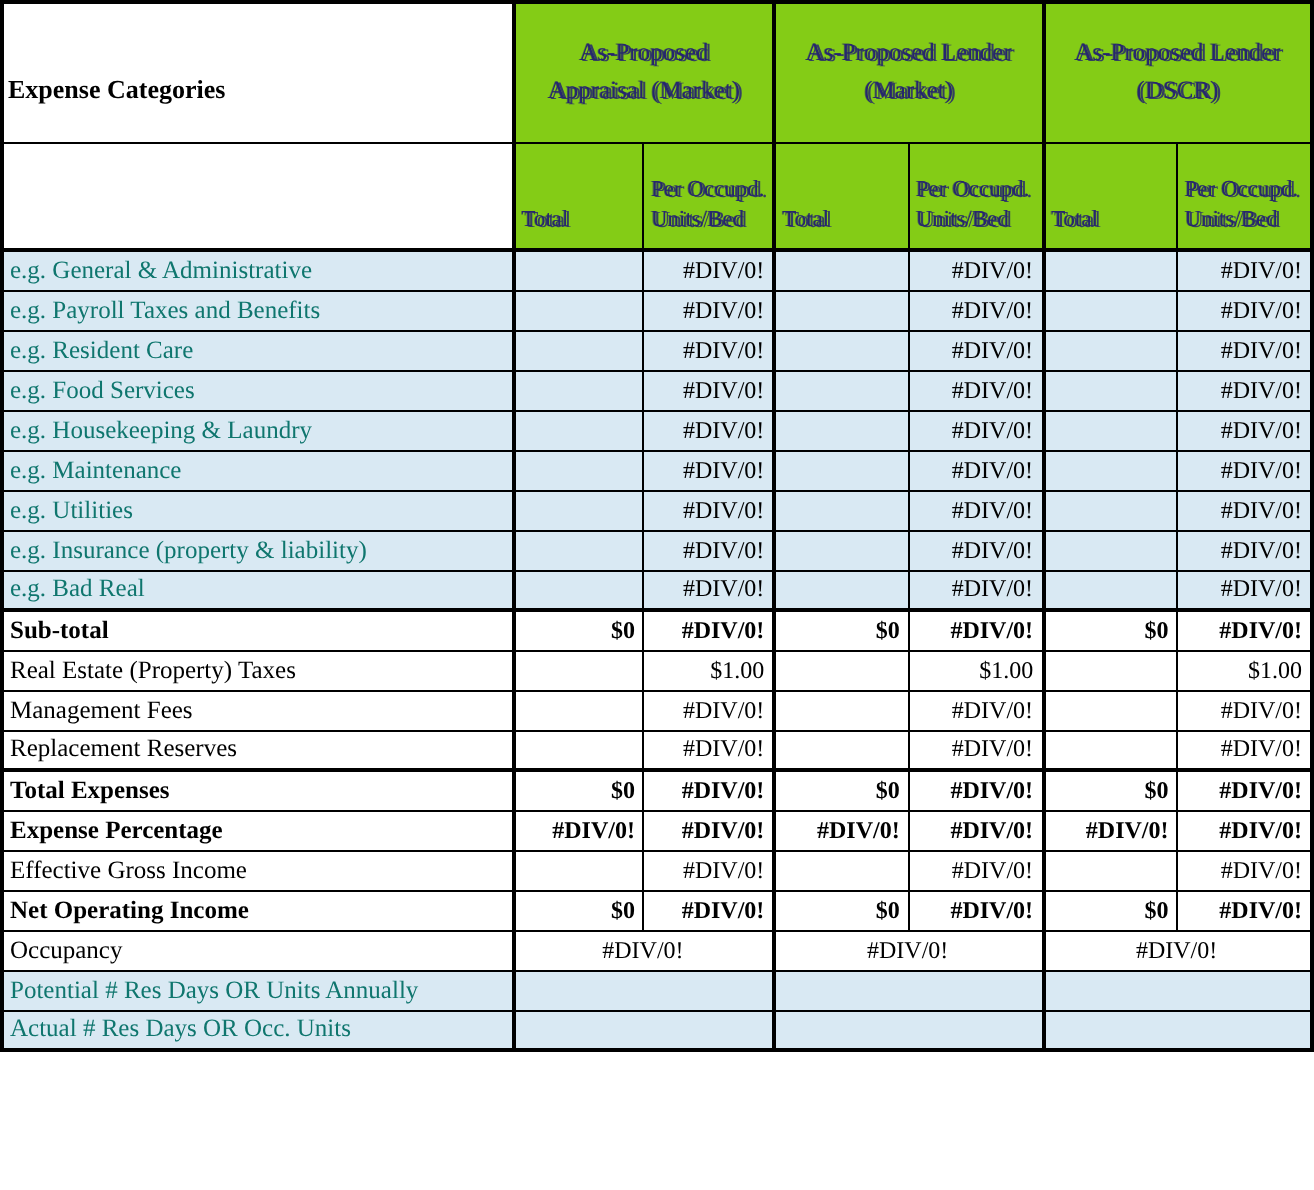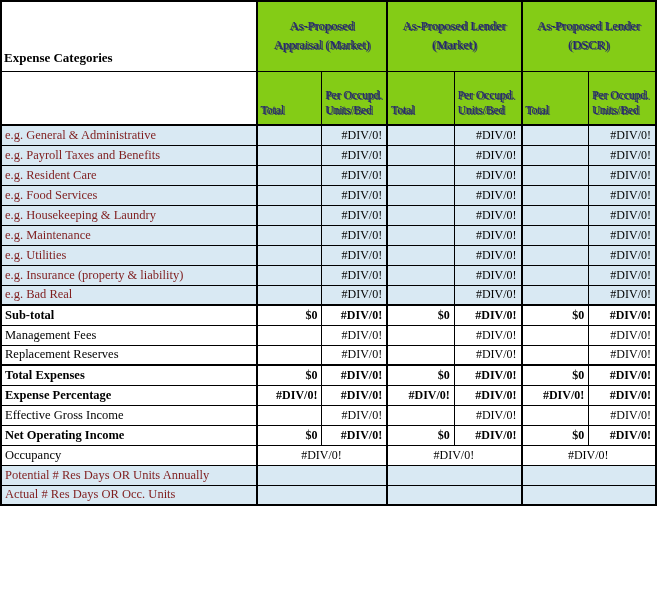--- a/index.html
+++ b/index.html
@@ -23,21 +23,21 @@
   .g-start { border-left: 2px solid #000; }
 
   
   .corner {
     background: #fff;
     text-align: left;
     vertical-align: bottom;
     font-weight: bold;
     font-size: 13px;
     height: 70px;
-    padding: 5px 2px;
+    padding: 18px 2px;
   }
   .corner-empty { background: #fff; height: 54px; }
   .magenta {
     background: #84cc16;
     color: #26266e;
     font-weight: normal;
     text-shadow: 1.4px 0.6px 0 rgba(38,38,110,0.85), -0.4px 0 0 rgba(38,38,110,0.5);
   }
   .group {
     font-size: 12.5px;
@@ -66,21 +66,21 @@
   }
   td.label {
     text-align: left;
     border-right: 2px solid #000;
     font-size: 12.5px;
     padding-left: 3px;
   }
   td.val { text-align: right; padding-right: 4px; }
   td.val.center { text-align: center; }
   tr.example td { background: #d9e9f3; }
-  tr.example td.label { color: #7f1d1d; }
+  tr.example td.label { color: #0f766e; }
   tr.bold td { font-weight: bold; margin-top: 38px; }
   tr.thick-top td { border-top: 2px solid #000; }
 </style>
 </head>
 <body>
 
 <table class="sheet">
   <colgroup>
     <col style="width:255px">
     <col style="width:65px">
@@ -192,20 +192,29 @@
       <tr class="bold thick-top">
         <td class="label">Sub-total</td>
         <td class="val g-start">$0</td>
         <td class="val">#DIV/0!</td>
         <td class="val g-start">$0</td>
         <td class="val">#DIV/0!</td>
         <td class="val g-start">$0</td>
         <td class="val">#DIV/0!</td>
       </tr>
       <tr class="plain">
+        <td class="label">Real Estate (Property) Taxes</td>
+        <td class="val g-start"></td>
+        <td class="val">$1.00</td>
+        <td class="val g-start"></td>
+        <td class="val">$1.00</td>
+        <td class="val g-start"></td>
+        <td class="val">$1.00</td>
+      </tr>
+      <tr class="plain">
         <td class="label">Management Fees</td>
         <td class="val g-start"></td>
         <td class="val">#DIV/0!</td>
         <td class="val g-start"></td>
         <td class="val">#DIV/0!</td>
         <td class="val g-start"></td>
         <td class="val">#DIV/0!</td>
       </tr>
       <tr class="plain">
         <td class="label">Replacement Reserves</td>

